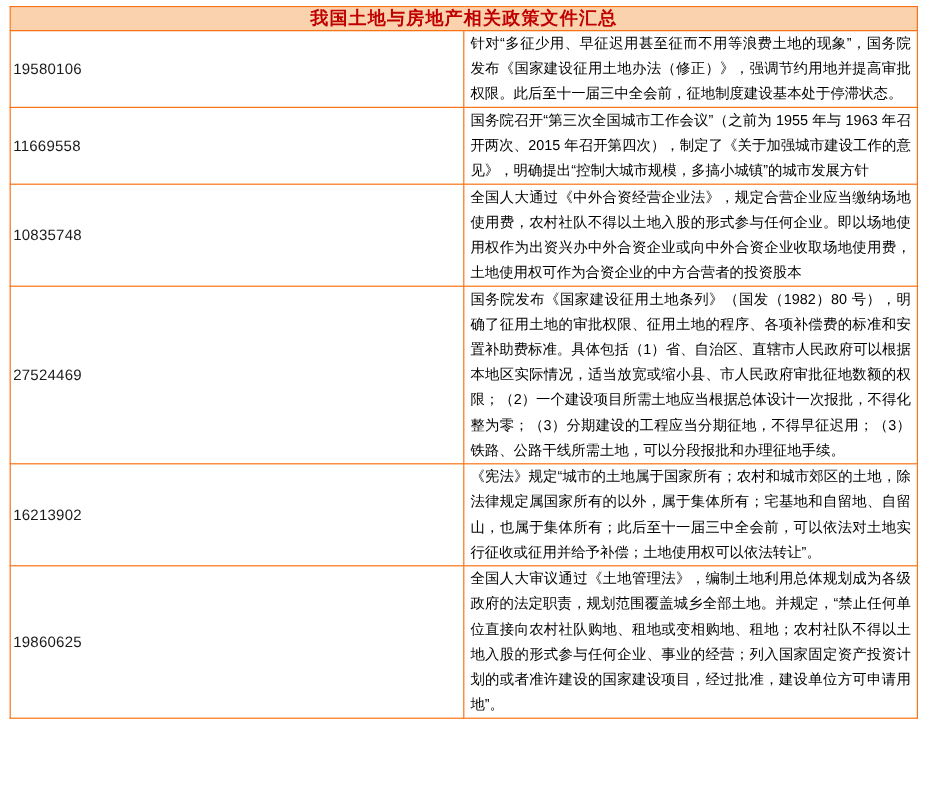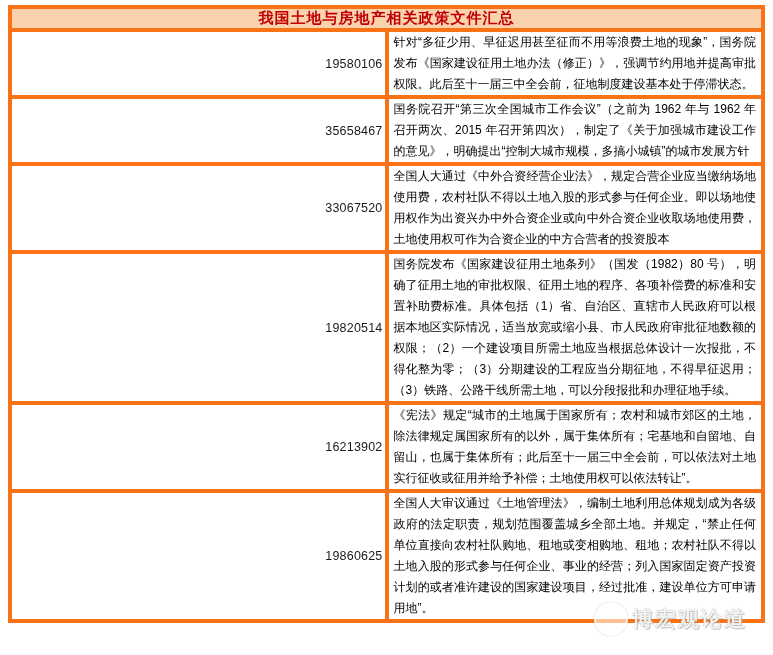--- a/index.html
+++ b/index.html
@@ -17,35 +17,35 @@
   }
   table.policy {
     position: absolute;
     left: 8px;
     top: 5px;
     width: 757px;
     border-collapse: collapse;
     table-layout: fixed;
   }
   table.policy th, table.policy td {
-    border: 4px solid #f97316;
+    border: 1px solid #f97316;
   }
   th.title-cell {
     height: 19px;
     background: #FBD2AE;
     color: #C00000;
     font-size: 15px;
     font-weight: bold;
     text-align: center;
     letter-spacing: 1px;
     padding: 0;
   }
   td.date {
     width: 70px;
-    text-align: right;
+    text-align: left;
     vertical-align: middle;
     font-size: 12.5px;
     color: #1a1a1a;
     padding: 0 2px;
     letter-spacing: 0.2px;
     margin-top: 24px;
   }
   td.content {
     font-size: 12px;
     line-height: 21px;
@@ -92,40 +92,36 @@
       <tr>
         <th class="title-cell" colspan="2">我国土地与房地产相关政策文件汇总</th>
       </tr>
     </thead>
     <tbody id="policy-body">
     <tr>
     <td class="date">19580106</td>
     <td class="content">针对“多征少用、早征迟用甚至征而不用等浪费土地的现象”，国务院发布《国家建设征用土地办法（修正）》，强调节约用地并提高审批权限。此后至十一届三中全会前，征地制度建设基本处于停滞状态。</td>
   </tr>
         <tr>
-    <td class="date">35658467</td>
-    <td class="content">国务院召开“第三次全国城市工作会议”（之前为 1962 年与 1962 年召开两次、2015 年召开第四次），制定了《关于加强城市建设工作的意见》，明确提出“控制大城市规模，多搞小城镇”的城市发展方针</td>
+    <td class="date">11669558</td>
+    <td class="content">国务院召开“第三次全国城市工作会议”（之前为 1955 年与 1963 年召开两次、2015 年召开第四次），制定了《关于加强城市建设工作的意见》，明确提出“控制大城市规模，多搞小城镇”的城市发展方针</td>
   </tr>
         <tr>
-    <td class="date">33067520</td>
+    <td class="date">10835748</td>
     <td class="content">全国人大通过《中外合资经营企业法》，规定合营企业应当缴纳场地使用费，农村社队不得以土地入股的形式参与任何企业。即以场地使用权作为出资兴办中外合资企业或向中外合资企业收取场地使用费，土地使用权可作为合资企业的中方合营者的投资股本</td>
   </tr>
         <tr>
-    <td class="date">19820514</td>
+    <td class="date">27524469</td>
     <td class="content">国务院发布《国家建设征用土地条列》（国发（1982）80 号），明确了征用土地的审批权限、征用土地的程序、各项补偿费的标准和安置补助费标准。具体包括（1）省、自治区、直辖市人民政府可以根据本地区实际情况，适当放宽或缩小县、市人民政府审批征地数额的权限；（2）一个建设项目所需土地应当根据总体设计一次报批，不得化整为零；（3）分期建设的工程应当分期征地，不得早征迟用；（3）铁路、公路干线所需土地，可以分段报批和办理征地手续。</td>
   </tr>
         <tr>
     <td class="date">16213902</td>
     <td class="content">《宪法》规定“城市的土地属于国家所有；农村和城市郊区的土地，除法律规定属国家所有的以外，属于集体所有；宅基地和自留地、自留山，也属于集体所有；此后至十一届三中全会前，可以依法对土地实行征收或征用并给予补偿；土地使用权可以依法转让”。</td>
   </tr>
         <tr>
     <td class="date">19860625</td>
     <td class="content">全国人大审议通过《土地管理法》，编制土地利用总体规划成为各级政府的法定职责，规划范围覆盖城乡全部土地。并规定，“禁止任何单位直接向农村社队购地、租地或变相购地、租地；农村社队不得以土地入股的形式参与任何企业、事业的经营；列入国家固定资产投资计划的或者准许建设的国家建设项目，经过批准，建设单位方可申请用地”。</td>
   </tr>
       </tbody>
   </table>
 
-  <div class="watermark">
-    <span class="logo"></span>
-    <span class="wm-text">博宏观论道</span>
-  </div>
 
 </div>
 
 </body></html>

